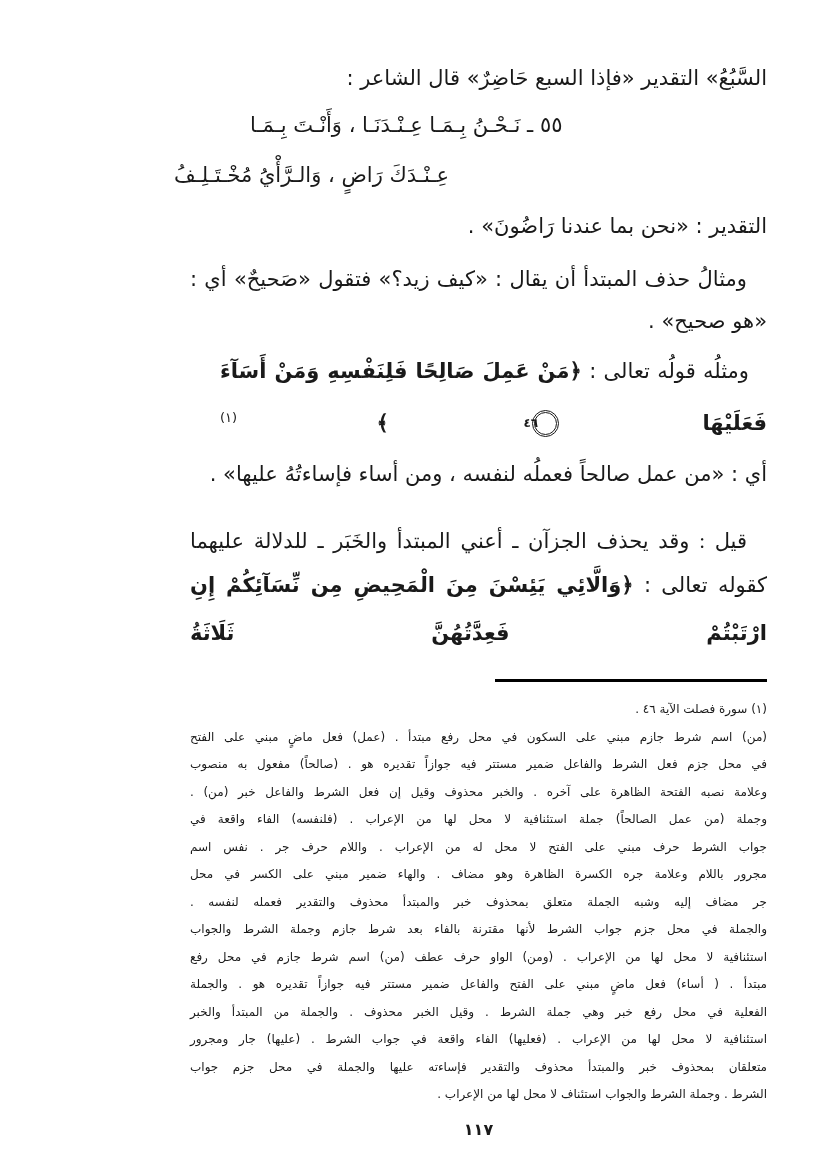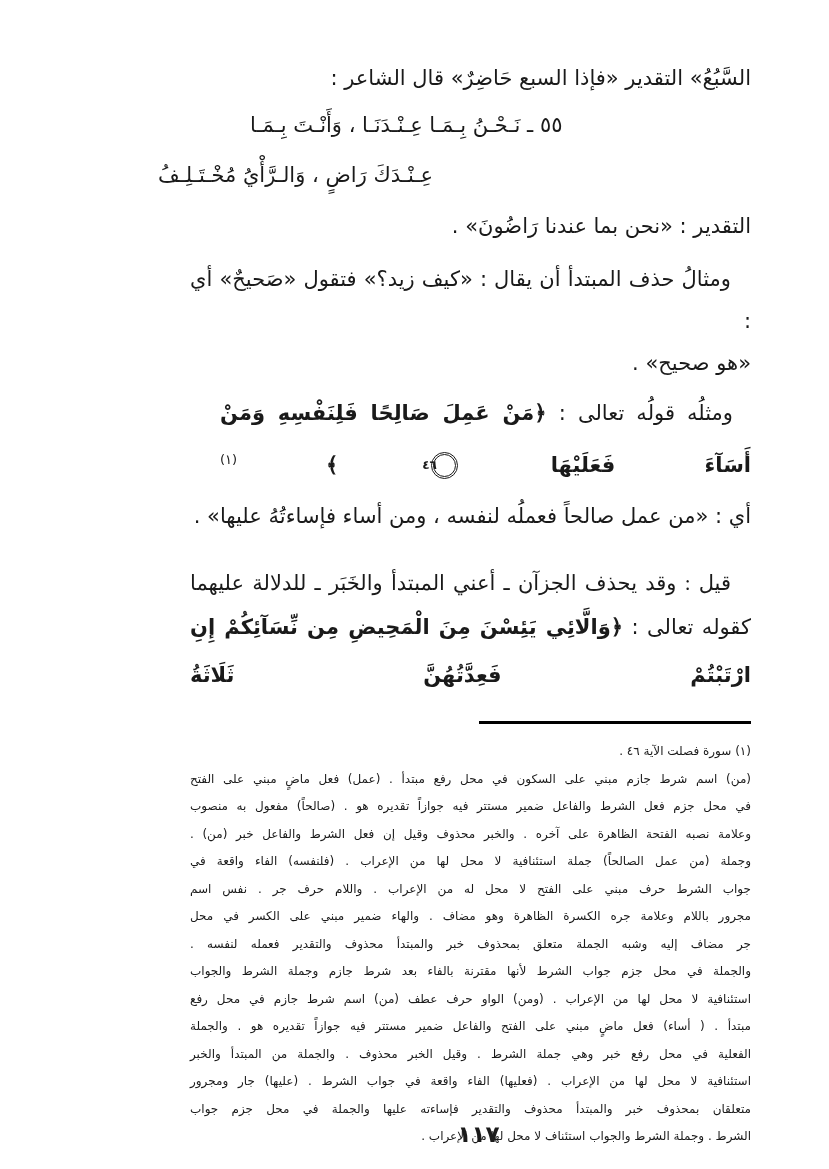--- a/index.html
+++ b/index.html
@@ -10,21 +10,21 @@
     height: 1169px;
     overflow: hidden;
     font-family: "DejaVu Sans", sans-serif;
     color: #1a1a1a;
   }
   .page {
     position: relative;
     width: 701px;
     height: 1169px;
     box-sizing: border-box;
-    padding: 56px 78px 0 62px;
+    padding: 56px 62px 0 62px;
     direction: rtl;
   }
   .main {
     font-size: 21px;
     line-height: 46px;
   }
   .l { display: block; }
   .just {
     text-align: justify;
     text-align-last: justify;
@@ -81,25 +81,25 @@
   .fn-j {
     text-align: justify;
     text-align-last: justify;
   }
   .fn-last {
     text-align: left;
     text-align-last: right;
   }
   .page-number {
     position: absolute;
-    bottom: 22px;
+    bottom: 30px;
     left: 0;
     right: 0;
     text-align: center;
-    font-size: 23px;
+    font-size: 16px;
     font-weight: bold;
     letter-spacing: 4px;
   }
 </style>
 </head>
 <body>
 
 <div class="page">
 
   <div class="main">

